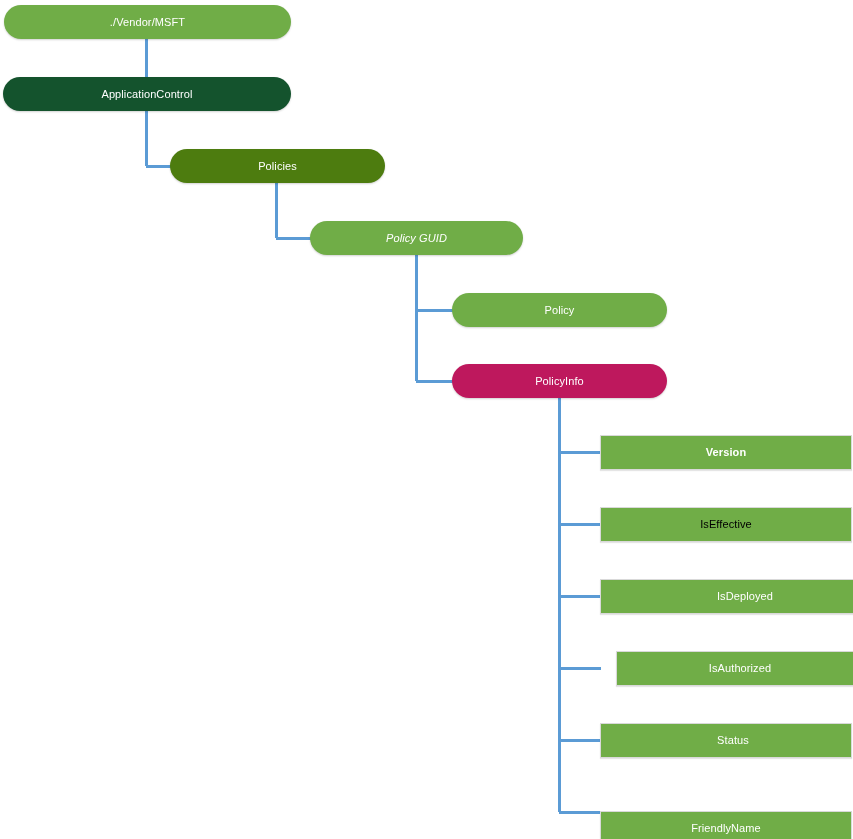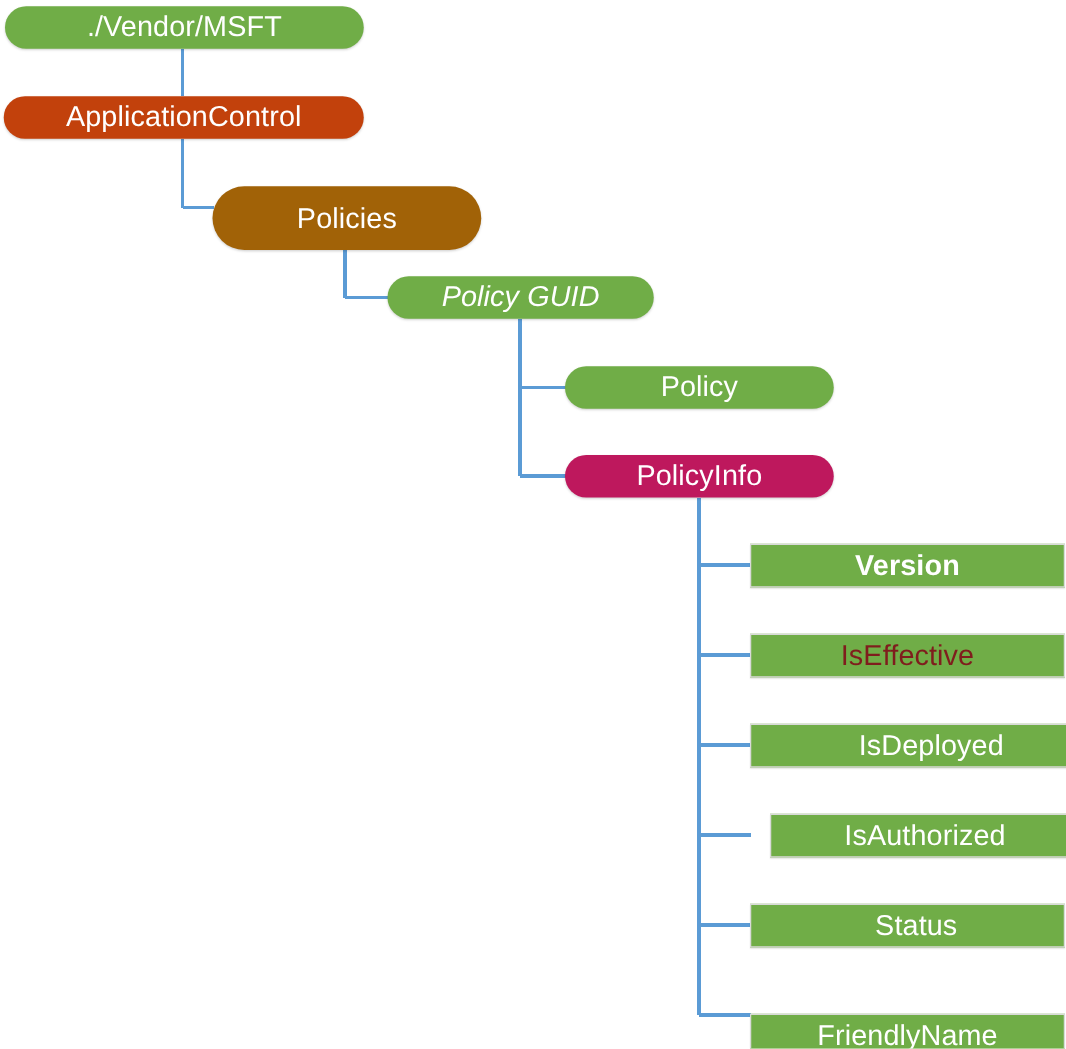--- a/index.html
+++ b/index.html
@@ -26,21 +26,21 @@
   }
   .node {
     position: absolute;
     box-sizing: border-box;
     background: #70AD47;
     color: #ffffff;
     display: flex;
     align-items: center;
     justify-content: center;
     text-align: center;
-    font-size: 23px;
+    font-size: 11px;
     line-height: 1.1;
     letter-spacing: 0.1px;
     white-space: nowrap;
     user-select: none;
   }
   .node.rounded {
     border-radius: 999px;
     box-shadow: 0 1px 2px rgba(0,0,0,0.18);
   }
   .node.rect {
@@ -71,39 +71,39 @@
       <line x1="559" y1="596" x2="601" y2="596" stroke="#5B9BD5" stroke-width="3" shape-rendering="crispEdges"></line>
       <line x1="559" y1="668" x2="601" y2="668" stroke="#5B9BD5" stroke-width="3" shape-rendering="crispEdges"></line>
       <line x1="559" y1="740" x2="601" y2="740" stroke="#5B9BD5" stroke-width="3" shape-rendering="crispEdges"></line>
       <line x1="559" y1="812" x2="601" y2="812" stroke="#5B9BD5" stroke-width="3" shape-rendering="crispEdges"></line>
     </svg>
 
   <div id="node-layer">
       <div class="node rounded" style="left: 4px; top: 5px; width: 287px; height: 34px; background: rgb(112, 173, 71); color: rgb(255, 255, 255);">
         <span>./Vendor/MSFT</span>
       </div>
-      <div class="node rounded" style="left: 3px; top: 77px; width: 288px; height: 34px; background: #c2410c; color: rgb(255, 255, 255);">
+      <div class="node rounded" style="left: 3px; top: 77px; width: 288px; height: 34px; background: #14532d; color: rgb(255, 255, 255);">
         <span>ApplicationControl</span>
       </div>
-      <div class="node rounded" style="left: 170px; top: 149px; width: 215px; height: 51px; background: #a16207; color: rgb(255, 255, 255);">
+      <div class="node rounded" style="left: 170px; top: 149px; width: 215px; height: 34px; background: #4d7c0f; color: rgb(255, 255, 255);">
         <span>Policies</span>
       </div>
       <div class="node rounded italic" style="left: 310px; top: 221px; width: 213px; height: 34px; background: rgb(112, 173, 71); color: rgb(255, 255, 255);">
         <span>Policy GUID</span>
       </div>
       <div class="node rounded" style="left: 452px; top: 293px; width: 215px; height: 34px; background: rgb(112, 173, 71); color: rgb(255, 255, 255);">
         <span>Policy</span>
       </div>
       <div class="node rounded" style="left: 452px; top: 364px; width: 215px; height: 34px; background: #be185d; color: rgb(255, 255, 255);">
         <span>PolicyInfo</span>
       </div>
       <div class="node rect" style="left: 600px; top: 435px; width: 252px; height: 35px; background: rgb(112, 173, 71); color: rgb(255, 255, 255); font-weight: bold;">
         <span>Version</span>
       </div>
-      <div class="node rect" style="left: 600px; top: 507px; width: 252px; height: 35px; background: rgb(112, 173, 71); color: #7f1d1d;">
+      <div class="node rect" style="left: 600px; top: 507px; width: 252px; height: 35px; background: rgb(112, 173, 71); color: #000000;">
         <span>IsEffective</span>
       </div>
       <div class="node rect" style="left: 600px; top: 579px; width: 260px; height: 35px; background: rgb(112, 173, 71); color: rgb(255, 255, 255); padding-left: 30px;">
         <span>IsDeployed</span>
       </div>
       <div class="node rect" style="left: 616px; top: 651px; width: 248px; height: 35px; background: rgb(112, 173, 71); color: rgb(255, 255, 255); justify-content: center;">
         <span>IsAuthorized</span>
       </div>
       <div class="node rect" style="left: 600px; top: 723px; width: 252px; height: 35px; background: rgb(112, 173, 71); color: rgb(255, 255, 255); padding-left: 14px;">
         <span>Status</span>

